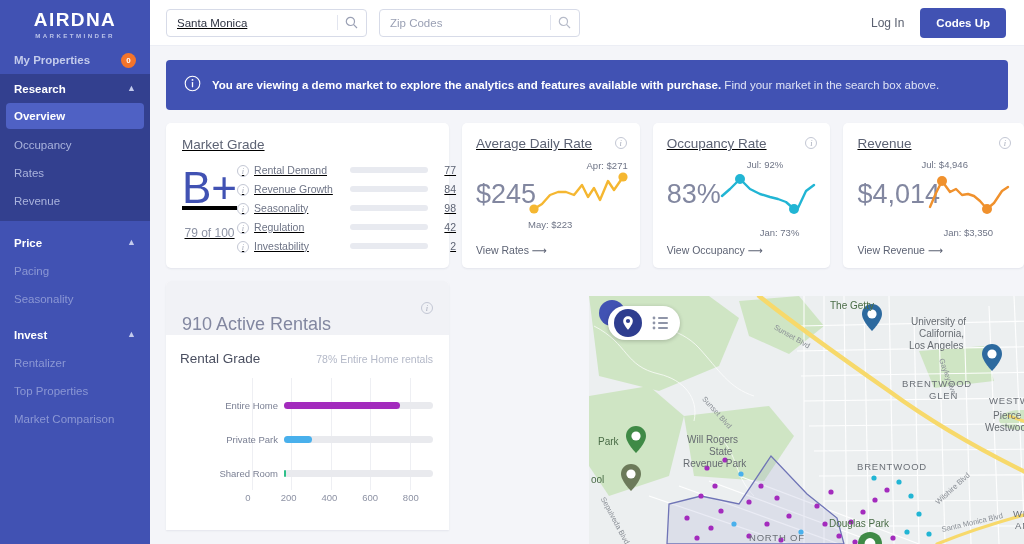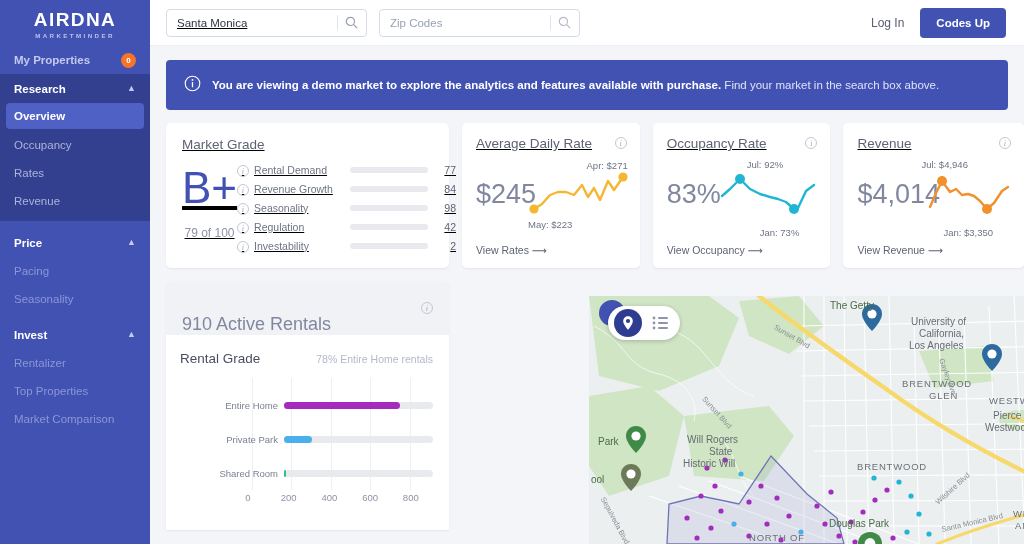--- a/index.html
+++ b/index.html
@@ -614,21 +614,21 @@
         <div class="map-label ml-place" style="left:320px; top:44px;">Los Angeles</div>
 
         <div class="map-label ml-hood" style="left:313px; top:82px;">BRENTWOOD</div>
         <div class="map-label ml-hood" style="left:340px; top:94px;">GLEN</div>
         <div class="map-label ml-hood" style="left:400px; top:99px;">WESTWOOD</div>
         <div class="map-label ml-place" style="left:404px; top:114px;">Pierce Brothers</div>
         <div class="map-label ml-place" style="left:396px; top:126px;">Westwood Village...</div>
 
         <div class="map-label ml-place" style="left:98px; top:138px;text-align:center;">Will Rogers</div>
         <div class="map-label ml-place" style="left:120px; top:150px;">State</div>
-        <div class="map-label ml-place" style="left:94px; top:162px;">Historic Will</div>
+        <div class="map-label ml-place" style="left:94px; top:162px;">Revenue Park</div>
         <div class="map-label ml-poi" style="left:9px; top:140px;">Park</div>
         <div class="map-label ml-poi" style="left:2px; top:178px;">ool</div>
         <div class="map-label ml-hood" style="left:268px; top:165px;">BRENTWOOD</div>
 
         <div class="map-label ml-hood" style="left:424px; top:212px;">WEST LOS</div>
         <div class="map-label ml-hood" style="left:426px; top:224px;">ANGELES</div>
         <div class="map-label ml-hood" style="left:160px; top:236px;">NORTH OF</div>
         <div class="map-label ml-poi" style="left:240px; top:222px;">Douglas Park</div>
         <div class="map-label ml-road" style="left:352px; top:222px; transform:rotate(-13deg);">Santa Monica Blvd</div>
         <div class="map-label ml-road" style="left:183px; top:36px;  transform:rotate(30deg);">Sunset Blvd</div>

